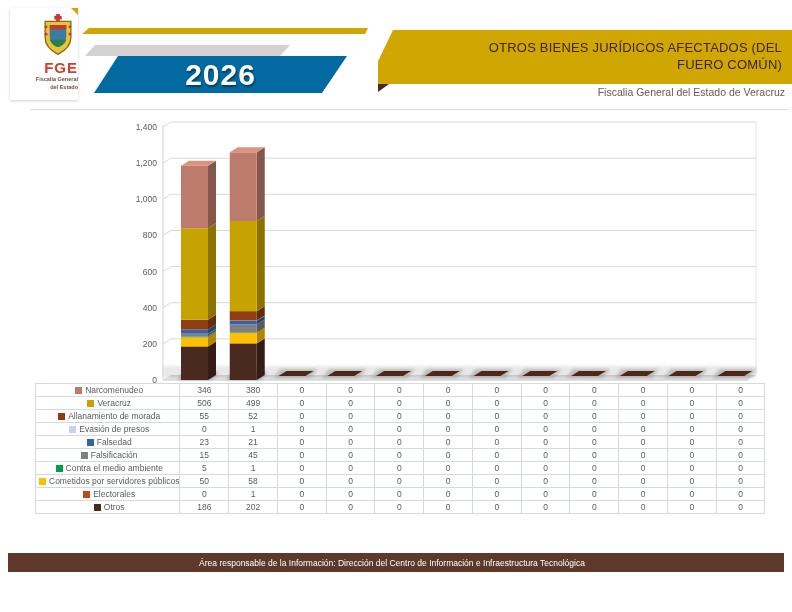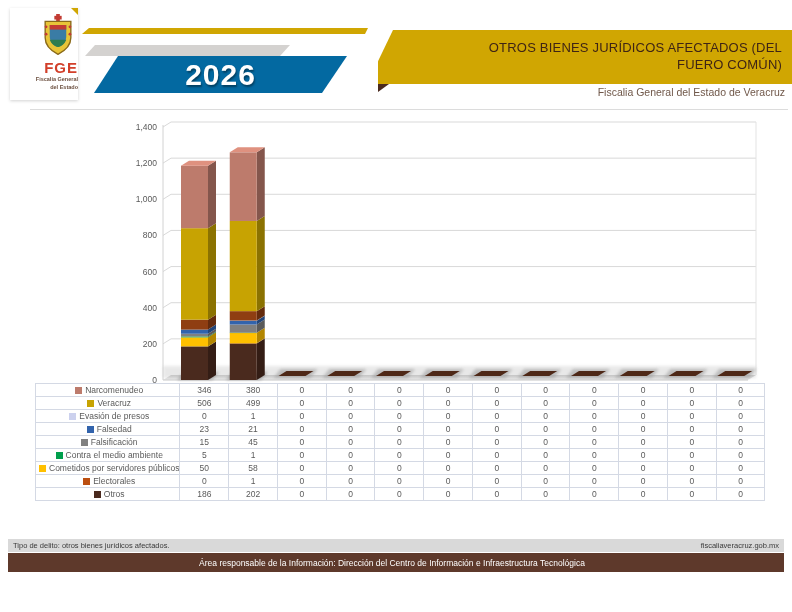--- a/index.html
+++ b/index.html
@@ -290,20 +290,35 @@
           <td>0</td>
           <td>0</td>
           <td>0</td>
           <td>0</td>
           <td>0</td>
           <td>0</td>
           <td>0</td>
           <td>0</td>
         </tr>
         <tr class="row">
+          <td class="lbl"><span class="swatch" style="background: rgb(143, 62, 18);"></span><span>Allanamiento de morada</span></td>
+          <td>55</td>
+          <td>52</td>
+          <td>0</td>
+          <td>0</td>
+          <td>0</td>
+          <td>0</td>
+          <td>0</td>
+          <td>0</td>
+          <td>0</td>
+          <td>0</td>
+          <td>0</td>
+          <td>0</td>
+        </tr>
+        <tr class="row">
           <td class="lbl"><span class="swatch" style="background: rgb(204, 209, 238);"></span><span>Evasión de presos</span></td>
           <td>0</td>
           <td>1</td>
           <td>0</td>
           <td>0</td>
           <td>0</td>
           <td>0</td>
           <td>0</td>
           <td>0</td>
           <td>0</td>
@@ -397,21 +412,17 @@
           <td>0</td>
           <td>0</td>
           <td>0</td>
           <td>0</td>
           <td>0</td>
           <td>0</td>
         </tr>
       </tbody>
   </table>
 
-  <div class="footer-gray">
-    <span>Tipo de delito: otros bienes jurídicos afectados.</span>
-    <span>fiscaliaveracruz.gob.mx</span>
-  </div>
   <div class="footer-brown">
     <span>Área responsable de la Información: Dirección del Centro de Información e Infraestructura Tecnológica</span>
   </div>
 
 </div>
 
 </body></html>

